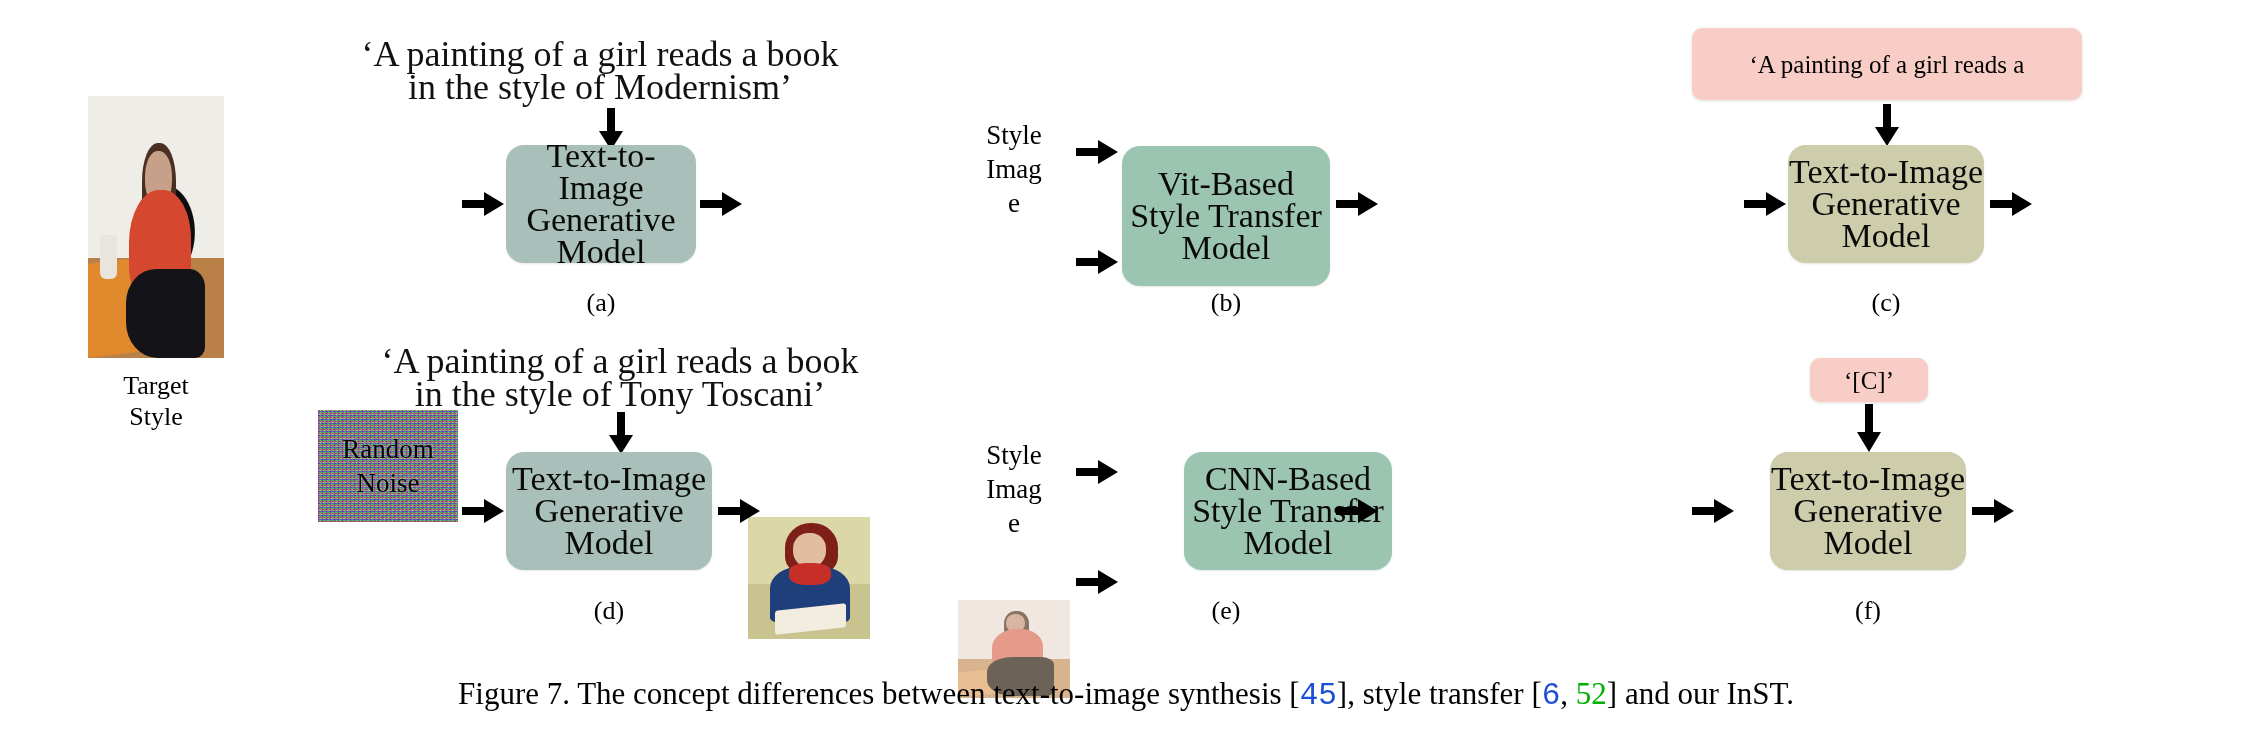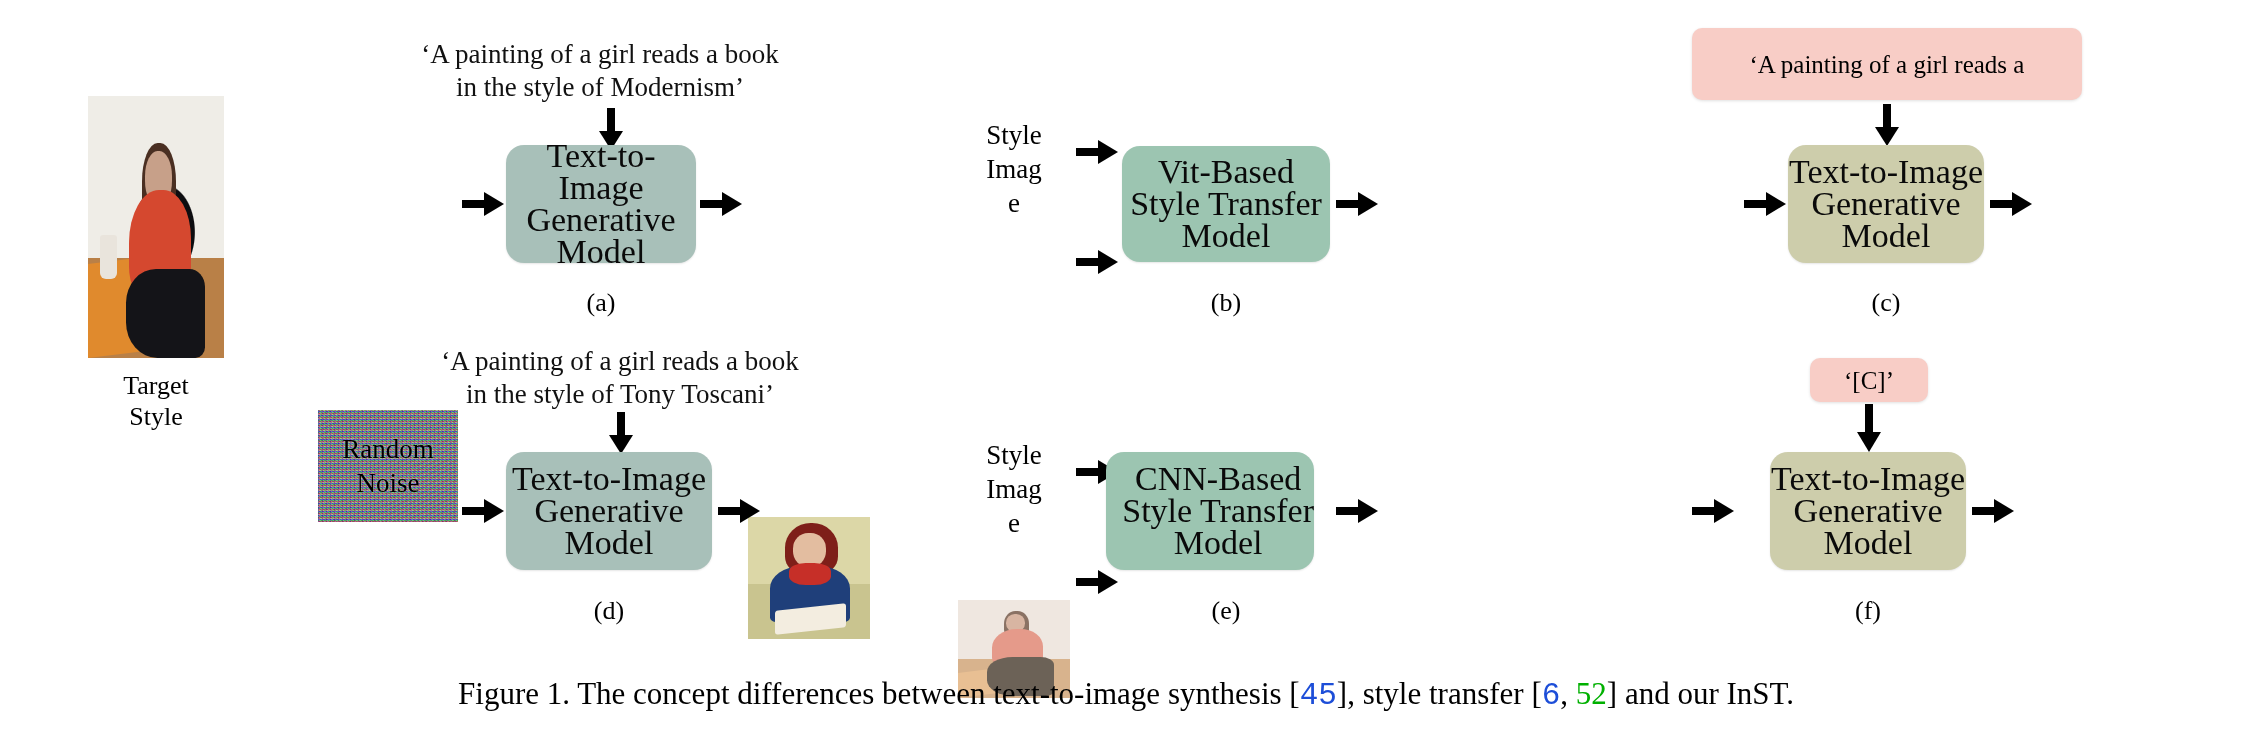--- a/index.html
+++ b/index.html
@@ -18,21 +18,21 @@
   .figure {
     position: relative;
     width: 2252px;
     height: 736px;
   }
   .abs { position: absolute; }
 
   
   .prompt {
     text-align: center;
-    font-size: 27px;
+    font-size: 36px;
     line-height: 33px;
     color: #111;
     white-space: nowrap;
   }
   .prompt b { font-weight: normal; }
 
   .panel-letter {
     font-size: 26px;
     text-align: center;
     width: 100%;
@@ -267,21 +267,21 @@
   </div>
 
   <svg class="abs arrow-right" style="left:1076px; top:138px;" width="42" height="28" viewBox="0 0 42 28">
     <rect x="0" y="10" width="26" height="8" fill="#000"></rect>
     <polygon points="42,14 22,2 22,26" fill="#000"></polygon>
   </svg>
   <svg class="abs arrow-right" style="left:1076px; top:248px;" width="42" height="28" viewBox="0 0 42 28">
     <rect x="0" y="10" width="26" height="8" fill="#000"></rect>
     <polygon points="42,14 22,2 22,26" fill="#000"></polygon>
   </svg>
-  <div class="abs model-box box-teal-green" style="left:1122px; top:146px; width:208px; height:116px;">
+  <div class="abs model-box box-teal-green" style="left:1122px; top:146px; width:208px; height:140px;">
     <div>
       <div>Vit-Based</div>
       <div>Style Transfer</div>
       <div>Model</div>
     </div>
   </div>
   <svg class="abs arrow-right" style="left:1336px; top:190px;" width="42" height="28" viewBox="0 0 42 28">
     <rect x="0" y="10" width="26" height="8" fill="#000"></rect>
     <polygon points="42,14 22,2 22,26" fill="#000"></polygon>
   </svg>
@@ -352,21 +352,21 @@
   </div>
 
   <svg class="abs arrow-right" style="left:1076px; top:458px;" width="42" height="28" viewBox="0 0 42 28">
     <rect x="0" y="10" width="26" height="8" fill="#000"></rect>
     <polygon points="42,14 22,2 22,26" fill="#000"></polygon>
   </svg>
   <svg class="abs arrow-right" style="left:1076px; top:568px;" width="42" height="28" viewBox="0 0 42 28">
     <rect x="0" y="10" width="26" height="8" fill="#000"></rect>
     <polygon points="42,14 22,2 22,26" fill="#000"></polygon>
   </svg>
-  <div class="abs model-box box-teal-green" style="left:1106px; top:452px; width:208px; height:118px;justify-content:flex-end;">
+  <div class="abs model-box box-teal-green" style="left:1184px; top:452px; width:208px; height:118px;">
     <div>
       <div>CNN-Based</div>
       <div>Style Transfer</div>
       <div>Model</div>
     </div>
   </div>
   <svg class="abs arrow-right" style="left:1336px; top:497px;" width="42" height="28" viewBox="0 0 42 28">
     <rect x="0" y="10" width="26" height="8" fill="#000"></rect>
     <polygon points="42,14 22,2 22,26" fill="#000"></polygon>
   </svg>
@@ -394,16 +394,16 @@
     </div>
   </div>
   <svg class="abs arrow-right" style="left:1972px; top:497px;" width="42" height="28" viewBox="0 0 42 28">
     <rect x="0" y="10" width="26" height="8" fill="#000"></rect>
     <polygon points="42,14 22,2 22,26" fill="#000"></polygon>
   </svg>
 
   <div class="abs panel-letter" style="left:1770px; top:596px; width:196px;">(f)</div>
 
   <div class="caption" style="top:676px;">
-    <span>Figure 1. The concept differences between text-to-image synthesis </span><span>[</span><span class="cite-green">45</span><span>], style transfer </span><span>[</span><span class="cite-green">6</span><span>, </span><span class="cite-green2">52</span><span>] and our InST.</span>
+    <span>Figure 7. The concept differences between text-to-image synthesis </span><span>[</span><span class="cite-green">45</span><span>], style transfer </span><span>[</span><span class="cite-green">6</span><span>, </span><span class="cite-green2">52</span><span>] and our InST.</span>
   </div>
 
 </div>
 
 </body></html>

